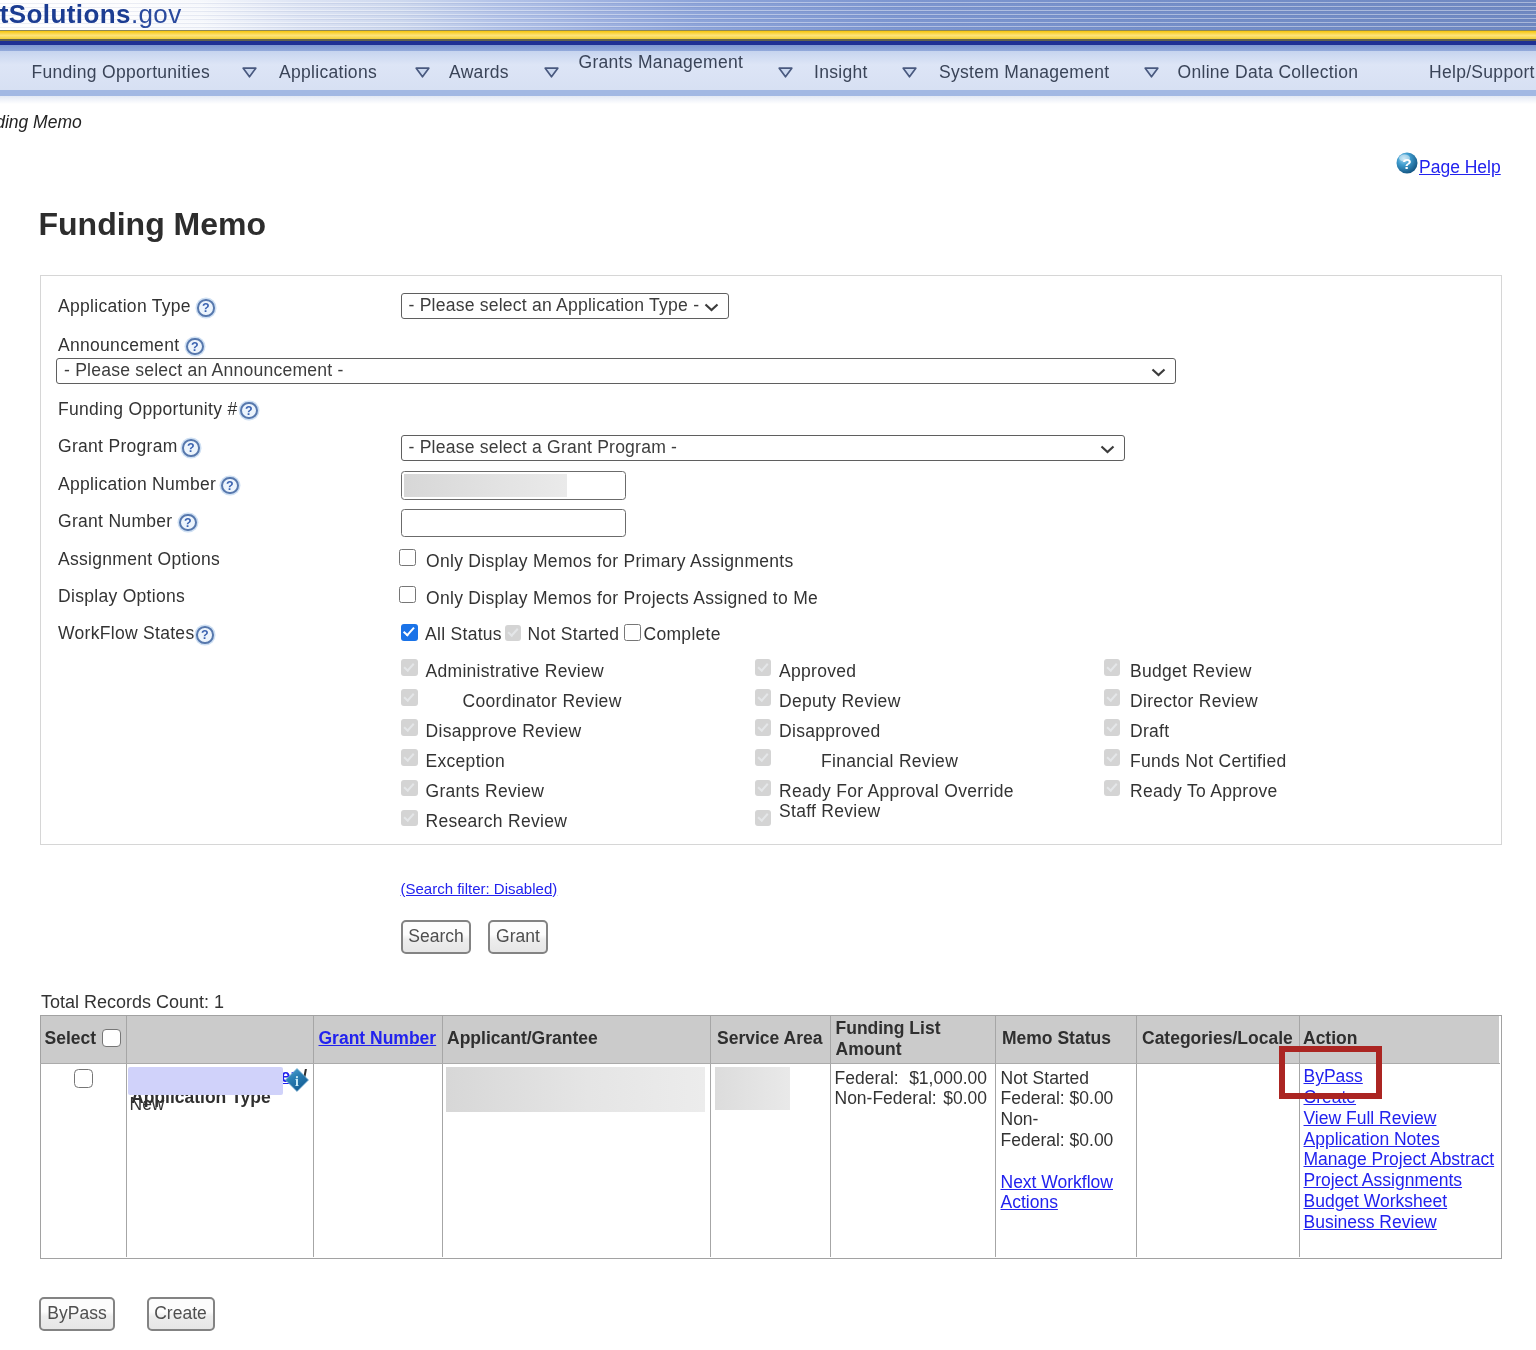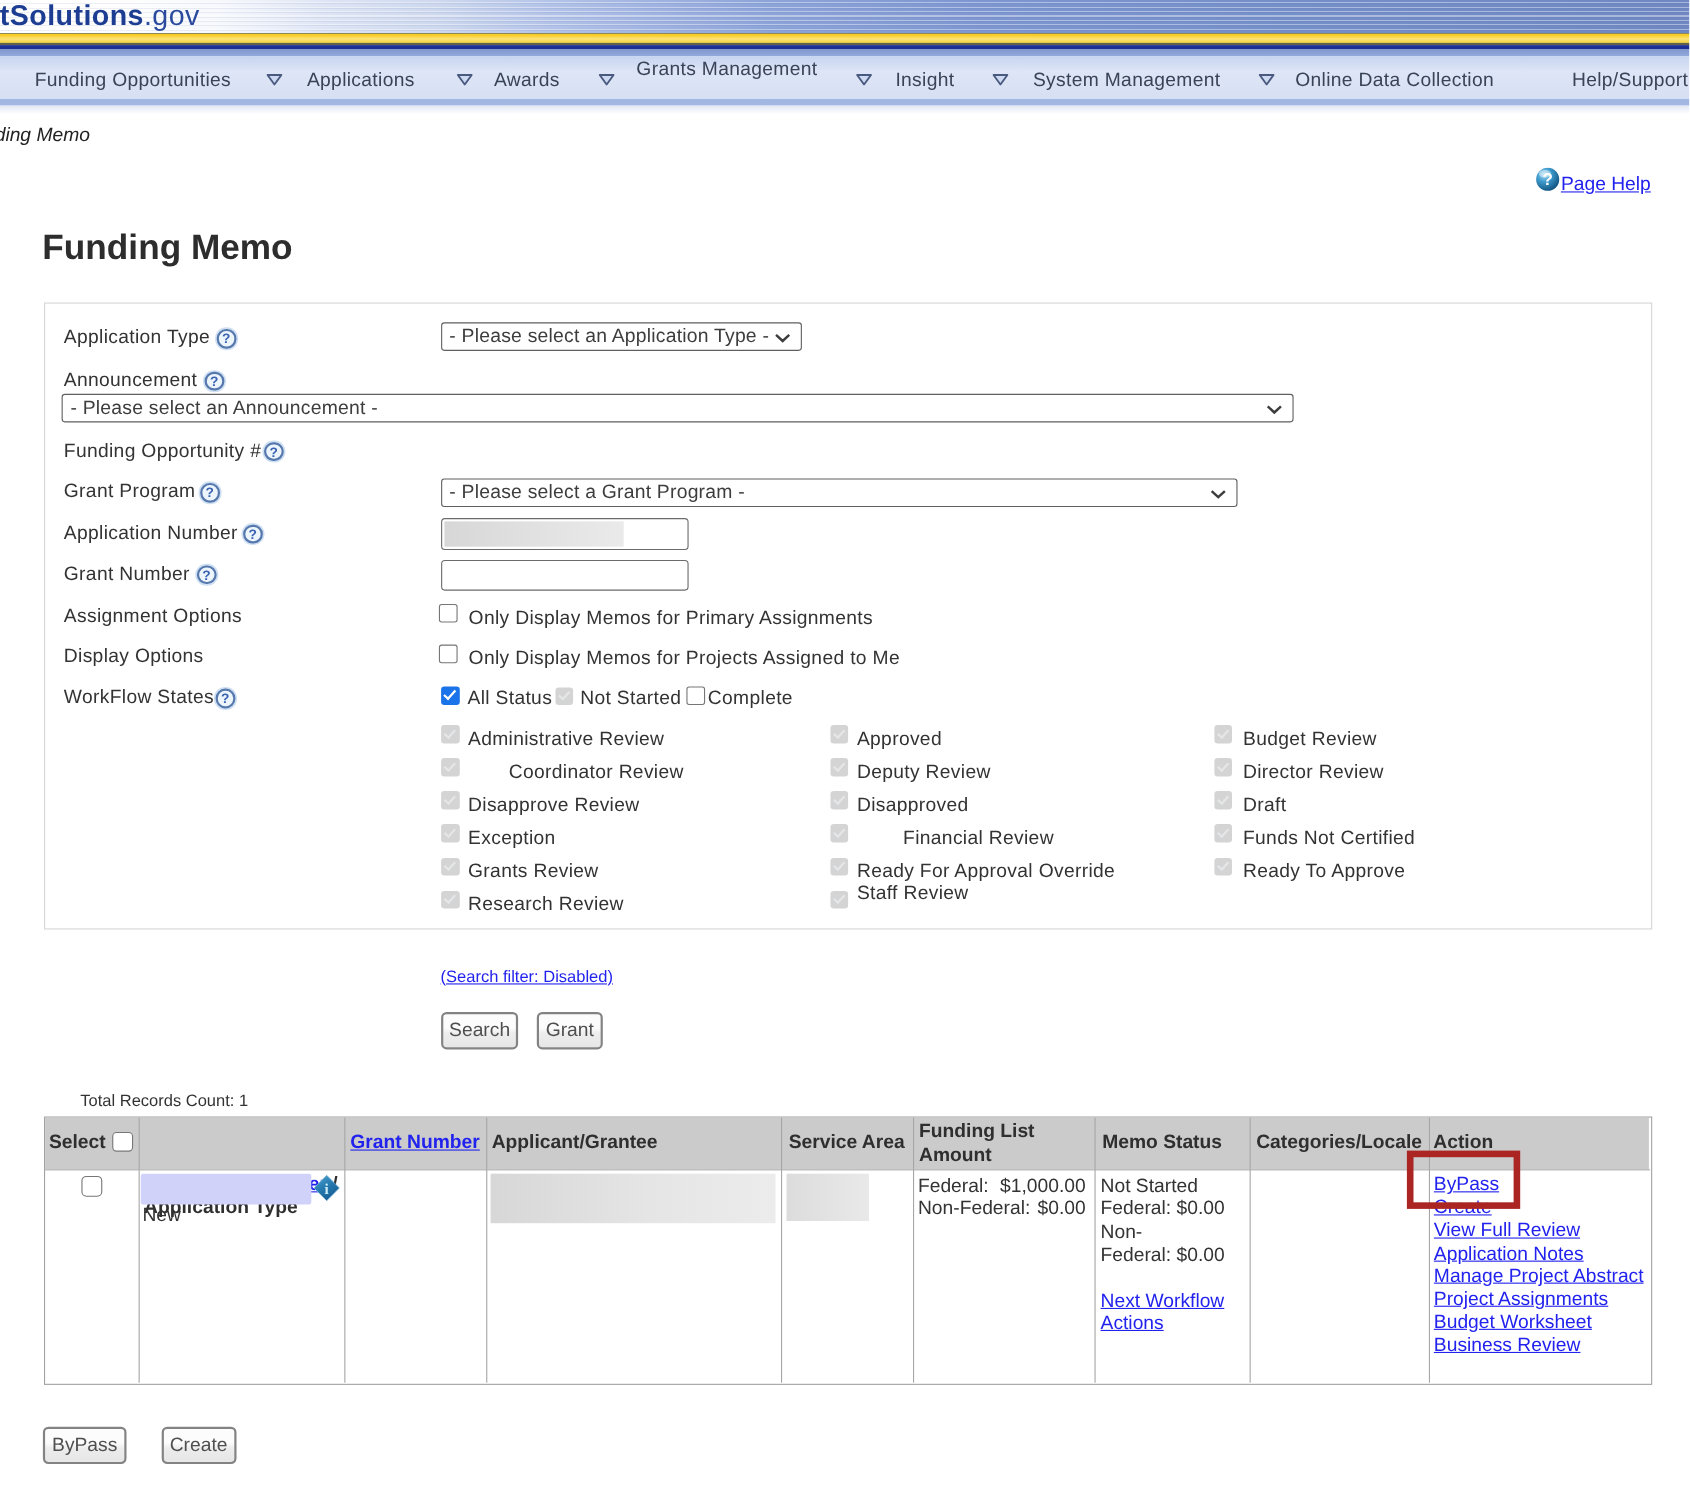--- a/index.html
+++ b/index.html
@@ -203,21 +203,21 @@
 <span class="lbl" style="left:1130px;top:751.1px;">Funds Not Certified</span>
 <span class="cbdis" style="left:1103.5px;top:779.5px;">
       <span class="tickd"></span>
     </span>
 <span class="lbl" style="left:1130px;top:781.2px;">Ready To Approve</span>
 
 <a class="abs link" style="left:400.5px;top:879.5px;font-size:15px;">(Search filter: Disabled)</a>
 <div class="btn" style="left:401px;top:920px;width:70px;">Search</div>
 <div class="btn" style="left:488px;top:920px;width:60px;">Grant</div>
 
-<div class="abs" style="left:41px;top:992.2px;font-size:15px;color:#333;margin-left:32px;">Total Records Count: 1</div>
+<div class="abs" style="left:41px;top:992.2px;font-size:18px;color:#333;">Total Records Count: 1</div>
 
 <div class="abs" style="left:39.5px;top:1015px;width:1460px;height:241.5px;border:1px solid #a2a2a2;"></div>
 <div class="abs" style="left:40.5px;top:1016px;width:1458.5px;height:46.5px;background:#cbcbcb;"></div>
 <div class="vline" style="left:125.5px;top:1015.5px;height:241px;"></div>
 <div class="vline" style="left:312.5px;top:1015.5px;height:241px;"></div>
 <div class="vline" style="left:442px;top:1015.5px;height:241px;"></div>
 <div class="vline" style="left:710px;top:1015.5px;height:241px;"></div>
 <div class="vline" style="left:830px;top:1015.5px;height:241px;"></div>
 <div class="vline" style="left:995px;top:1015.5px;height:241px;"></div>
 <div class="vline" style="left:1136px;top:1015.5px;height:241px;"></div>

